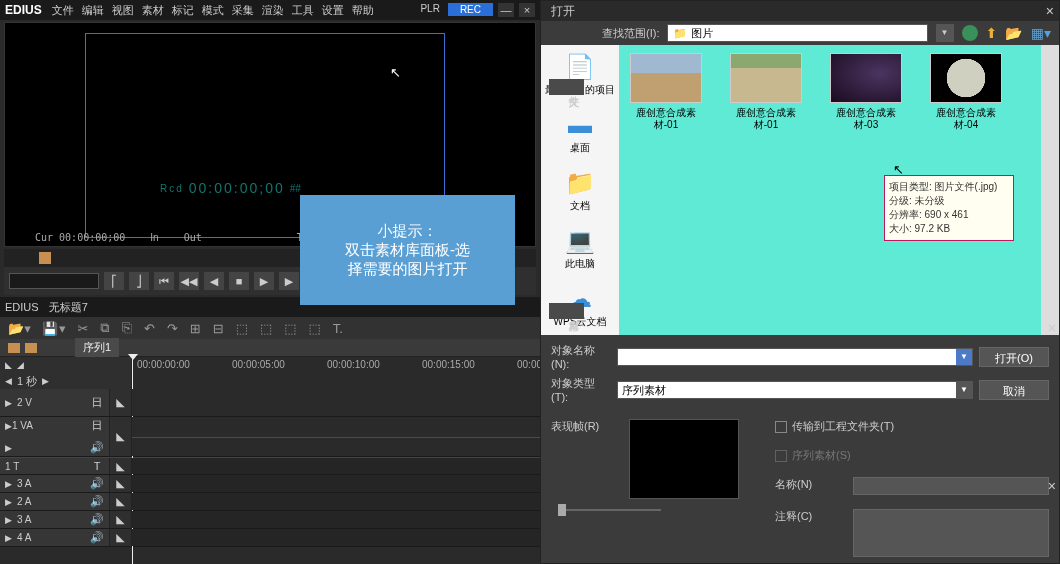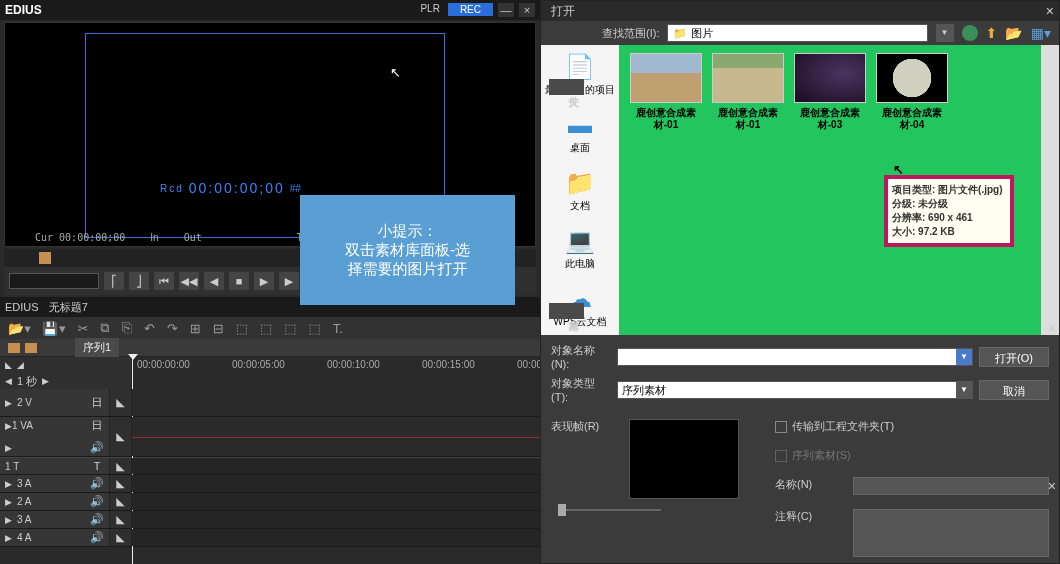--- a/index.html
+++ b/index.html
@@ -12,21 +12,21 @@
     .menu-bar { display: flex; gap: 8px; color: #ccc; font-size: 11px; }
     .menu-item { cursor: pointer; }
     .titlebar-right { margin-left: auto; display: flex; gap: 5px; align-items: flex-start; }
     .plr-label { color: #ccc; font-size: 10px; margin-right: 3px; }
     .rec-badge { background: #2a6fd8; color: #fff; padding: 1px 12px; font-size: 10px; }
     .win-btn { width: 16px; height: 14px; background: #333; color: #ccc; text-align: center; line-height: 14px; cursor: pointer; }
     
     .preview-area { position: relative; height: 225px; background: #000; border: 1px solid #333; margin: 2px 4px; }
     .preview-canvas { position: absolute; left: 80px; top: 10px; width: 360px; height: 205px; border: 1px solid #3a6fd8; }
     .cursor-arrow { position: absolute; left: 385px; top: 42px; color: #fff; font-size: 13px; }
-    .rcd-time { position: absolute; top: 157px; left: 155px; display: flex; align-items: center; gap: 5px; color: #3b82f6; font-size: 14px; font-family: monospace; letter-spacing: 2px; }
+    .rcd-time { position: absolute; top: 157px; left: 155px; display: flex; align-items: center; gap: 5px; color: #0f766e; font-size: 14px; font-family: monospace; letter-spacing: 2px; }
     .rcd-label { font-size: 10px; }
     .rcd-hash { font-size: 10px; letter-spacing: 0; }
     .time-row { position: absolute; bottom: 3px; left: 30px; display: flex; gap: 25px; color: #aaa; font-size: 10px; }
     .time-row .tc { font-family: monospace; }
     
     .scrubber { height: 18px; background: #222; margin: 0 4px; position: relative; }
     .scrubber-mark { position: absolute; top: 3px; left: 35px; width: 12px; height: 12px; background: #c89050; }
     .transport { height: 28px; background: #2f2f2f; margin: 0 4px; display: flex; align-items: center; gap: 5px; padding: 0 5px; }
     .transport .tbtn { width: 20px; height: 18px; background: #444; color: #ccc; text-align: center; line-height: 18px; font-size: 11px; cursor: pointer; }
     .search-box { width: 90px; height: 16px; background: #1a1a1a; border: 1px solid #555; }
@@ -80,31 +80,31 @@
     .vw { color: #5aa0d8; font-size: 14px; }
     
     .dlg-body { display: flex; height: 290px; }
     .dlg-sidebar { width: 78px; background: #f5f5f5; display: flex; flex-direction: column; align-items: center; padding-top: 8px; gap: 14px; color: #000; }
     .sb-item { text-align: center; font-size: 10px; cursor: pointer; }
     .sb-icon { font-size: 24px; margin-bottom: 2px; }
     .sb-tab { position: absolute; left: 0; top: 46px; width: 35px; writing-mode: vertical-rl; background: #4a4a4a; padding: 8px 3px; font-size: 11px; color: #ccc; }
     .sb-tab2 { position: absolute; left: 0; top: 270px; width: 35px; writing-mode: vertical-rl; background: #4a4a4a; padding: 8px 3px; font-size: 11px; color: #ccc; }
     .sidebar-wrap { position: relative; }
     
-    .dlg-files { flex: 1; background: #22c55e; display: flex; flex-wrap: wrap; align-content: flex-start; gap: 4px; padding: 8px; position: relative; font-weight: bold; }
+    .dlg-files { flex: 1; background: #5eead4; display: flex; flex-wrap: wrap; align-content: flex-start; gap: 22px; padding: 8px; position: relative; }
     .file-item { width: 78px; text-align: center; font-size: 10px; color: #000; cursor: pointer; }
     .file-thumb { width: 72px; height: 50px; background: #888; margin: 0 auto 4px; border: 1px solid #ccc; }
     .file-thumb.landscape { background: linear-gradient(to bottom, #a0b8d0 40%, #c0a070 40%); }
     .file-thumb.deer { background: linear-gradient(to bottom, #8aa870 30%, #c8b890 30%); position: relative; }
     .file-thumb.space { background: radial-gradient(ellipse at 70% 40%, #4a3560, #1a0a20); }
     .file-thumb.moon { background: radial-gradient(circle at center, #d0d0c0 45%, #000 46%); }
     .file-thumb.face { background: linear-gradient(to bottom, #8a5040, #3a2a20); }
     .file-label { line-height: 12px; }
     
-    .tooltip { position: absolute; left: 265px; top: 130px; width: 130px; background: #fffef0; border: 4px solid #be185d; padding: 4px; font-size: 10px; color: #333; line-height: 14px; z-index: 5; }
+    .tooltip { position: absolute; left: 265px; top: 130px; width: 130px; background: #fffef0; border: 1px solid #be185d; padding: 4px; font-size: 10px; color: #333; line-height: 14px; z-index: 5; }
     .cursor2 { position: absolute; left: 274px; top: 117px; color: #000; font-size: 13px; z-index: 6; }
     
     .dlg-scroll { width: 18px; background: #ddd; }
     
     .dlg-options { padding: 8px 10px; display: grid; grid-template-columns: 60px 1fr 70px; gap: 6px; align-items: center; background: #3b3b3b; }
     .opt-input { height: 18px; background: #fff; border: 1px solid #555; }
     .opt-input.dd { display: flex; }
     .opt-input.dd .ddbody { flex: 1; padding: 0 4px; color: #000; font-size: 11px; line-height: 16px; }
     .opt-input.dd .ddarr { width: 16px; background: #4a7ac8; color: #fff; text-align: center; font-size: 8px; line-height: 16px; }
     .opt-btn { height: 20px; background: #555; color: #fff; text-align: center; line-height: 20px; font-size: 11px; cursor: pointer; border: 1px solid #666; }
@@ -123,20 +123,33 @@
     
     .right-close { position: absolute; right: 4px; top: 320px; color: #ccc; font-size: 14px; }
     .right-close2 { position: absolute; right: 4px; top: 478px; color: #ccc; font-size: 14px; }
   </style>
 </head>
 <body>
 
 <div class="main-window">
   <div class="titlebar">
     <span class="brand">EDIUS</span>
+    <div class="menu-bar">
+      <span class="menu-item">文件</span>
+      <span class="menu-item">编辑</span>
+      <span class="menu-item">视图</span>
+      <span class="menu-item">素材</span>
+      <span class="menu-item">标记</span>
+      <span class="menu-item">模式</span>
+      <span class="menu-item">采集</span>
+      <span class="menu-item">渲染</span>
+      <span class="menu-item">工具</span>
+      <span class="menu-item">设置</span>
+      <span class="menu-item">帮助</span>
+    </div>
     <div class="titlebar-right">
       <span class="plr-label">PLR</span>
       <span class="rec-badge">REC</span>
       <span class="win-btn">—</span>
       <span class="win-btn">×</span>
     </div>
   </div>
 
   <div class="preview-area">
     <div class="preview-canvas"></div>

